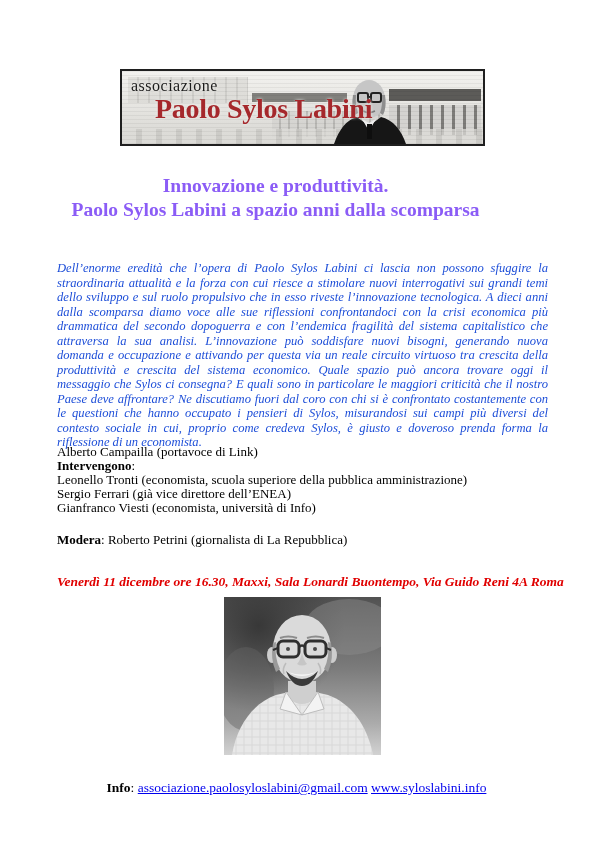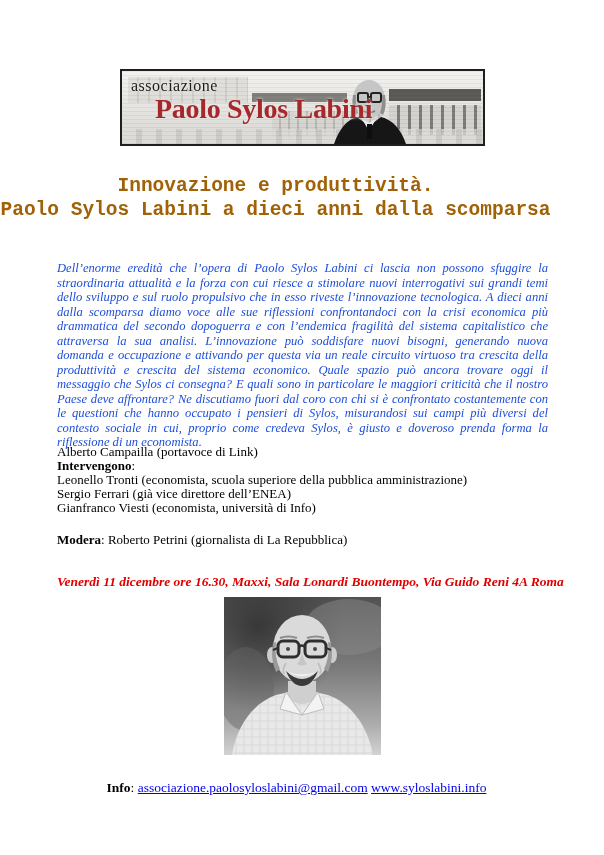--- a/index.html
+++ b/index.html
@@ -32,21 +32,21 @@
     background:repeating-linear-gradient(0deg,rgba(0,0,0,.05) 0 1px,transparent 1px 4px);}
   .banner-man{position:absolute;left:200px;top:0;}
   .banner-text{position:absolute;left:9px;top:7px;line-height:1;z-index:3;}
   .banner-assoc{font-size:16px;color:#1c1c1c;letter-spacing:.5px;
     text-shadow:0 0 3px #efeeea,0 0 3px #efeeea;}
   .banner-brand{font-size:28px;font-weight:bold;color:#a5282c;margin-top:1px;
     letter-spacing:-0.3px;text-shadow:0 0 3px #efeeea;margin-left:24px;}
 
   
   .doc-title{position:absolute;top:174px;left:0;width:551px;text-align:center;
-    font-weight:bold;font-size:19.5px;line-height:24px;color:#a16207;font-family:Liberation Mono, monospace;}
+    font-weight:bold;font-size:19.5px;line-height:24px;color:#8b5cf6;}
 
   
   .intro{position:absolute;top:261px;left:57px;width:491px;
     font-style:italic;font-size:12.6px;line-height:14.5px;
     text-align:justify;color:#1d4ed8;}
 
   
   .speakers{position:absolute;top:445px;left:57px;width:491px;
     font-size:13px;line-height:14px;color:#000;}
   .bold{font-weight:bold;}
@@ -96,21 +96,21 @@
       <path d="M41,40 Q47,43 53,40" stroke="#777" stroke-width="1.5" fill="none"></path>
     </svg>
     <div class="banner-text">
       <div class="banner-assoc">associazione</div>
       <div class="banner-brand">Paolo Sylos Labini</div>
     </div>
   </div>
 
   <div class="doc-title">
     <div>Innovazione e produttività.</div>
-    <div>Paolo Sylos Labini a dieci anni dalla scomparsa</div>
+    <div>Paolo Sylos Labini a spazio anni dalla scomparsa</div>
   </div>
 
   <div class="intro">Dell’enorme eredità che l’opera di Paolo Sylos Labini ci lascia non possono sfuggire la straordinaria attualità e la forza con cui riesce a stimolare nuovi interrogativi sui grandi temi dello sviluppo e sul ruolo propulsivo che in esso riveste l’innovazione tecnologica. A dieci anni dalla scomparsa diamo voce alle sue riflessioni confrontandoci con la crisi economica più drammatica del secondo dopoguerra e con l’endemica fragilità del sistema capitalistico che attraversa la sua analisi. L’innovazione può soddisfare nuovi bisogni, generando nuova domanda e occupazione e attivando per questa via un reale circuito virtuoso tra crescita della produttività e crescita del sistema economico. Quale spazio può ancora trovare oggi il messaggio che Sylos ci consegna? E quali sono in particolare le maggiori criticità che il nostro Paese deve affrontare? Ne discutiamo fuori dal coro con chi si è confrontato costantemente con le questioni che hanno occupato i pensieri di Sylos, misurandosi sui campi più diversi del contesto sociale in cui, proprio come credeva Sylos, è giusto e doveroso prenda forma la riflessione di un economista.</div>
 
   <div class="speakers">
     <div>Alberto Campailla (portavoce di Link)</div>
     <div><span class="bold">Intervengono</span><span>:</span></div>
     <div>Leonello Tronti (economista, scuola superiore della pubblica amministrazione)</div>
     <div>Sergio Ferrari (già vice direttore dell’ENEA)</div>
     <div>Gianfranco Viesti (economista, università di Info)</div>

